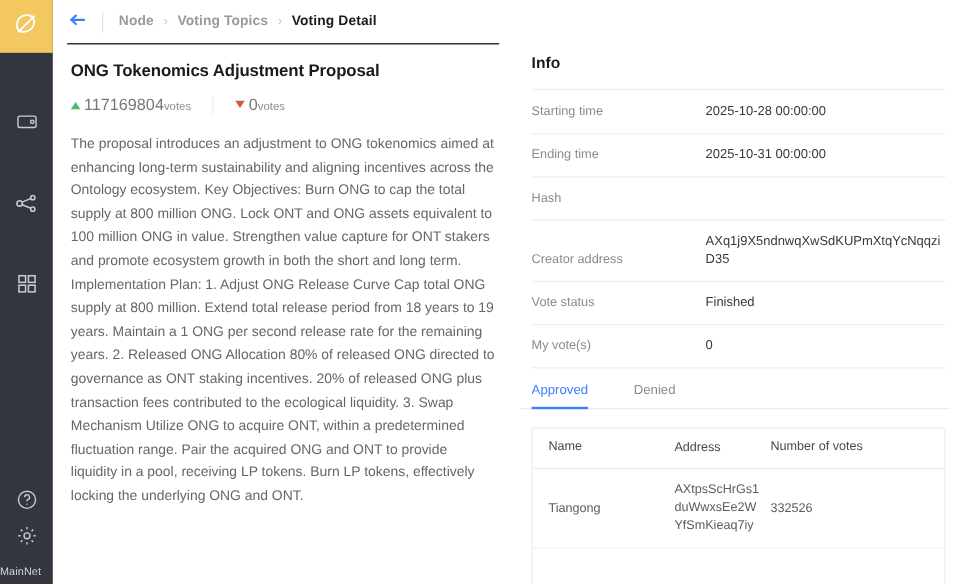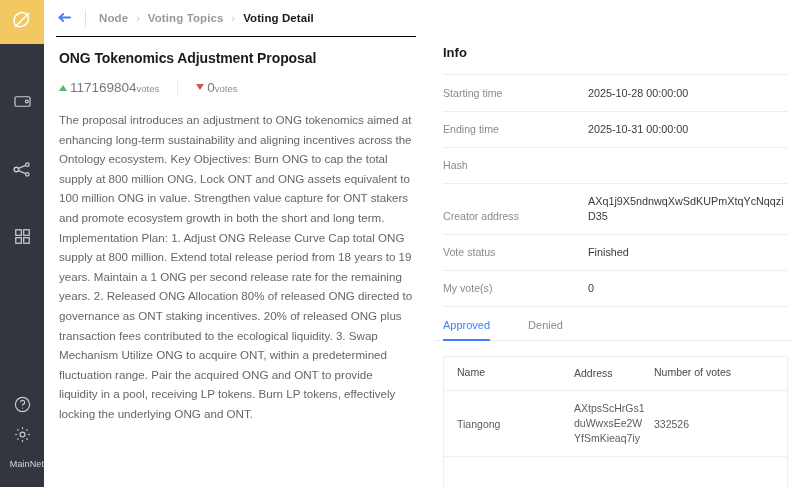--- a/index.html
+++ b/index.html
@@ -27,22 +27,22 @@
   }
   .nav-icon {
     width: 44px; height: 30px;
     display: flex; align-items: center; justify-content: center;
     color: #c8cbd2;
   }
   .sp-wallet { margin-top: 42px; }
   .sp-node   { margin-top: 38px; }
   .sp-apps   { margin-top: 37px; }
   .sidebar-bottom {
-    position: absolute; left: 0; bottom: 12px; width: 44px;
-    display: flex; flex-direction: column; align-items: flex-end;
+    position: absolute; left: 0; bottom: 0; width: 44px;
+    display: flex; flex-direction: column; align-items: flex-start;
   }
   .netlabel {
     font-size: 9px; color: #d3d6dc; letter-spacing: .1px;
     padding-bottom: 6px; padding-top: 10px;
   }
   .nav-icon svg { display: block; }
 
   
   .main { flex: 1 1 auto; display: flex; height: 487px; background:#fff; }
 
@@ -134,21 +134,21 @@
   .vt-head {
     display: flex; padding: 9px 0 9px 0;
     border-bottom: 1px solid #ededed; color: #4a4a4a;
   }
   .vt-row {
     display: flex; border-bottom: 1px solid #f0f0f0;
     color: #5c5c5c; align-items: center; min-height: 66px;
   }
   .vt-row:last-child { border-bottom: none; }
   .c-name { width: 118px; flex: 0 0 118px; padding-left: 13px; }
-  .c-addr { width: 72px; flex: 0 0 72px; word-break: break-all; line-height: 15px; margin-left: 12px; }
+  .c-addr { width: 72px; flex: 0 0 72px; word-break: break-all; line-height: 15px; }
   .c-votes { flex: 1 1 auto; padding-left: 8px; }
   .vt-head .c-name, .vt-head .c-addr, .vt-head .c-votes { color:#4a4a4a; }
 </style>
 </head>
 <body>
 
 <div class="app">
 
   <div class="sidebar">
     <div class="logo-cell">

